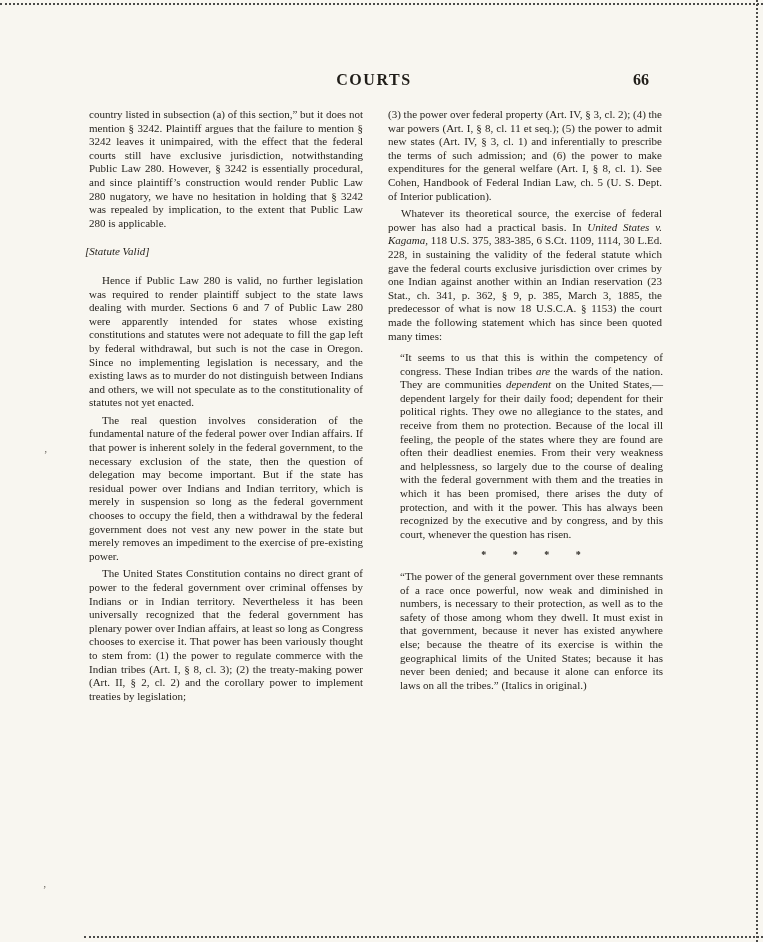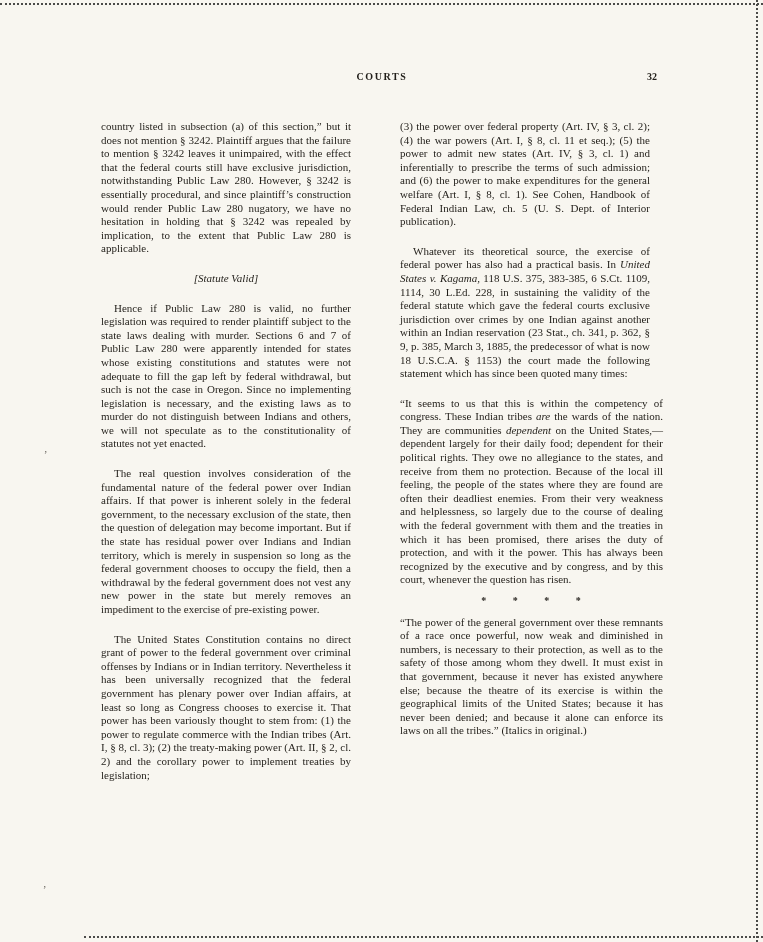--- a/index.html
+++ b/index.html
@@ -19,24 +19,24 @@
   }
   
   .edge { position: absolute; }
   .edge-top    { top: 3px; left: 0; width: 100%; border-top: 2px dotted #4b4b49; }
   .edge-right  { top: 0; right: 5px; height: 100%; border-right: 2px dotted #4b4b49; }
   .edge-bottom { bottom: 4px; left: 84px; right: 0; border-bottom: 2px dotted #4b4b49; }
 
   .running-head {
     position: absolute;
     top: 71px;
-    left: 93px;
+    left: 85px;
     width: 578px;
     height: 16px;
-    font-size: 10px;
+    font-size: 16px;
     font-weight: bold;
   }
   .head-title {
     position: absolute;
     left: 50%;
     transform: translateX(-50%);
     letter-spacing: 1.6px;
   }
   .page-num {
     position: absolute;
@@ -51,26 +51,26 @@
     gap: 17px;
   }
   .col {
     width: 282px;
     font-size: 11px;
     line-height: 13.6px;
     text-align: justify;
     hyphens: auto;
     -webkit-hyphens: auto;
   }
-  .para { margin: 16px; }
+  .para { margin: 4px; }
   .indent { text-indent: 13px; }
   .heading {
     font-style: italic;
     margin: 15px 0 15px 0;
-    text-align: center;
+    text-align: left;
     text-indent: 0;
   }
   .quote {
     margin: 8px 3px 0 16px;
     text-align: justify;
     font-family: Liberation Serif, serif;
   }
   .quote-sep {
     margin: 7px 3px 5px 16px;
     text-align: center;
@@ -93,21 +93,21 @@
 <body>
 
 <div class="page">
 
   <div class="edge edge-top"></div>
   <div class="edge edge-right"></div>
   <div class="edge edge-bottom"></div>
 
   <div class="running-head">
     <span class="head-title">COURTS</span>
-    <span class="page-num">32</span>
+    <span class="page-num">66</span>
   </div>
 
   <div class="columns">
 
     <div class="col col-left">
       <p class="para">country listed in subsection (a) of this section,” but it does not mention § 3242. Plaintiff argues that the failure to mention § 3242 leaves it unimpaired, with the effect that the federal courts still have exclusive jurisdiction, notwithstanding Public Law 280. However, § 3242 is essentially procedural, and since plaintiff’s construction would render Public Law 280 nugatory, we have no hesitation in holding that § 3242 was repealed by implication, to the extent that Public Law 280 is applicable.</p>
       <p class="heading">[Statute Valid]</p>
       <p class="para indent">Hence if Public Law 280 is valid, no further legislation was required to render plaintiff subject to the state laws dealing with murder. Sections 6 and 7 of Public Law 280 were apparently intended for states whose existing constitutions and statutes were not adequate to fill the gap left by federal withdrawal, but such is not the case in Oregon. Since no implementing legislation is necessary, and the existing laws as to murder do not distinguish between Indians and others, we will not speculate as to the constitutionality of statutes not yet enacted.</p>
       <p class="para indent">The real question involves consideration of the fundamental nature of the federal power over Indian affairs. If that power is inherent solely in the federal government, to the necessary exclusion of the state, then the question of delegation may become important. But if the state has residual power over Indians and Indian territory, which is merely in suspension so long as the federal government chooses to occupy the field, then a withdrawal by the federal government does not vest any new power in the state but merely removes an impediment to the exercise of pre-existing power.</p>
       <p class="para indent">The United States Constitution contains no direct grant of power to the federal government over criminal offenses by Indians or in Indian territory. Nevertheless it has been universally recognized that the federal government has plenary power over Indian affairs, at least so long as Congress chooses to exercise it. That power has been variously thought to stem from: (1) the power to regulate commerce with the Indian tribes (Art. I, § 8, cl. 3); (2) the treaty-making power (Art. II, § 2, cl. 2) and the corollary power to implement treaties by legislation;</p>

